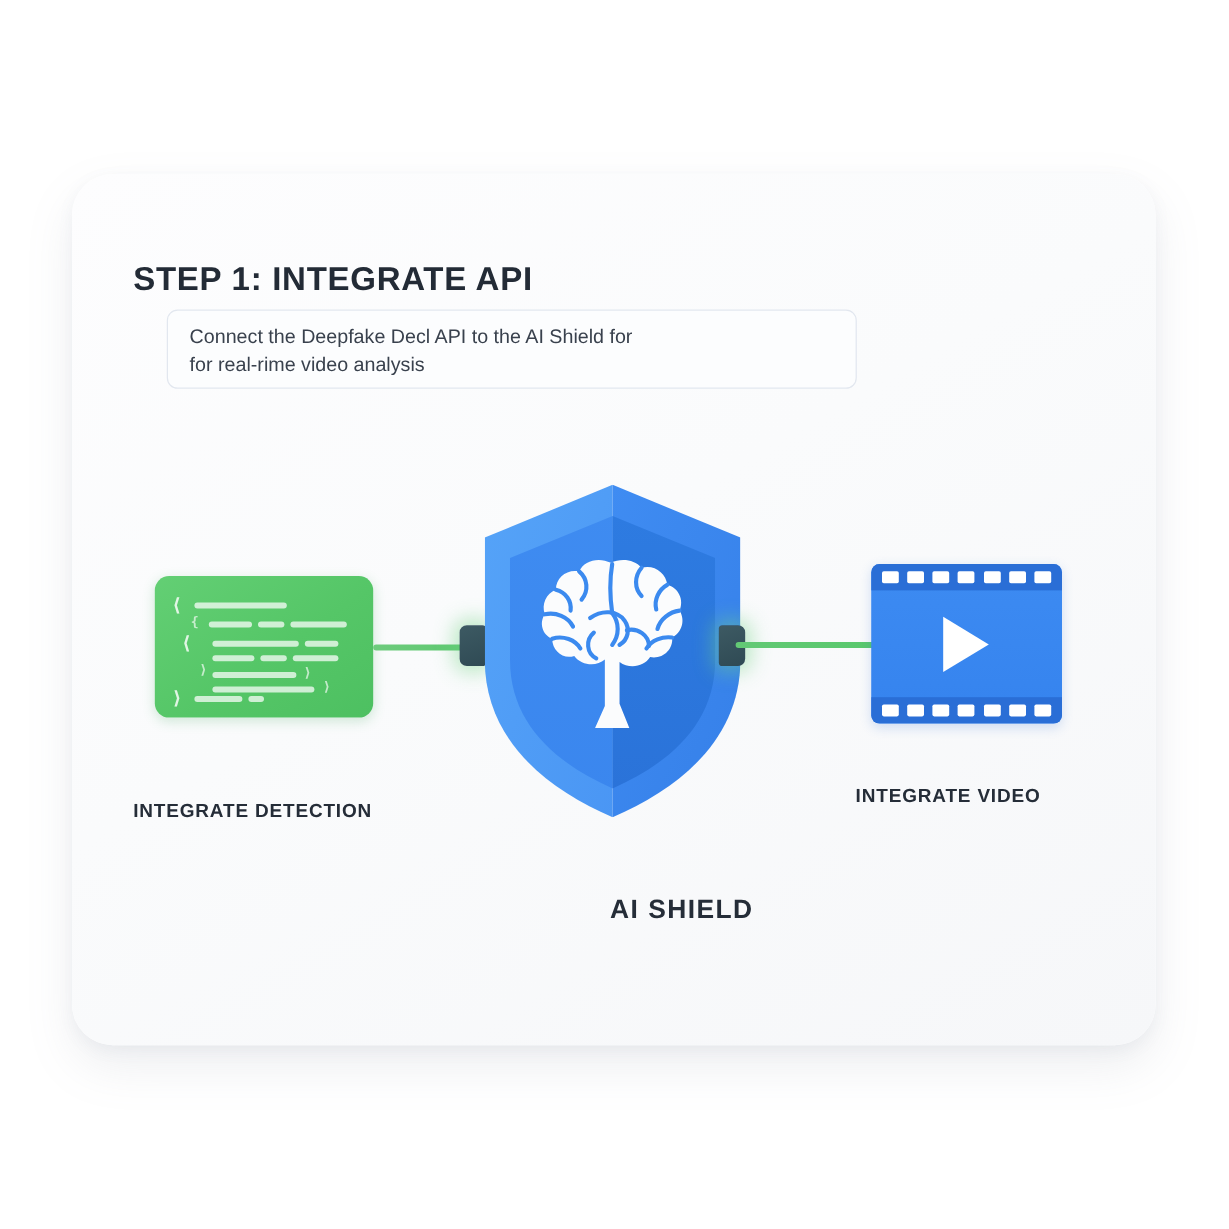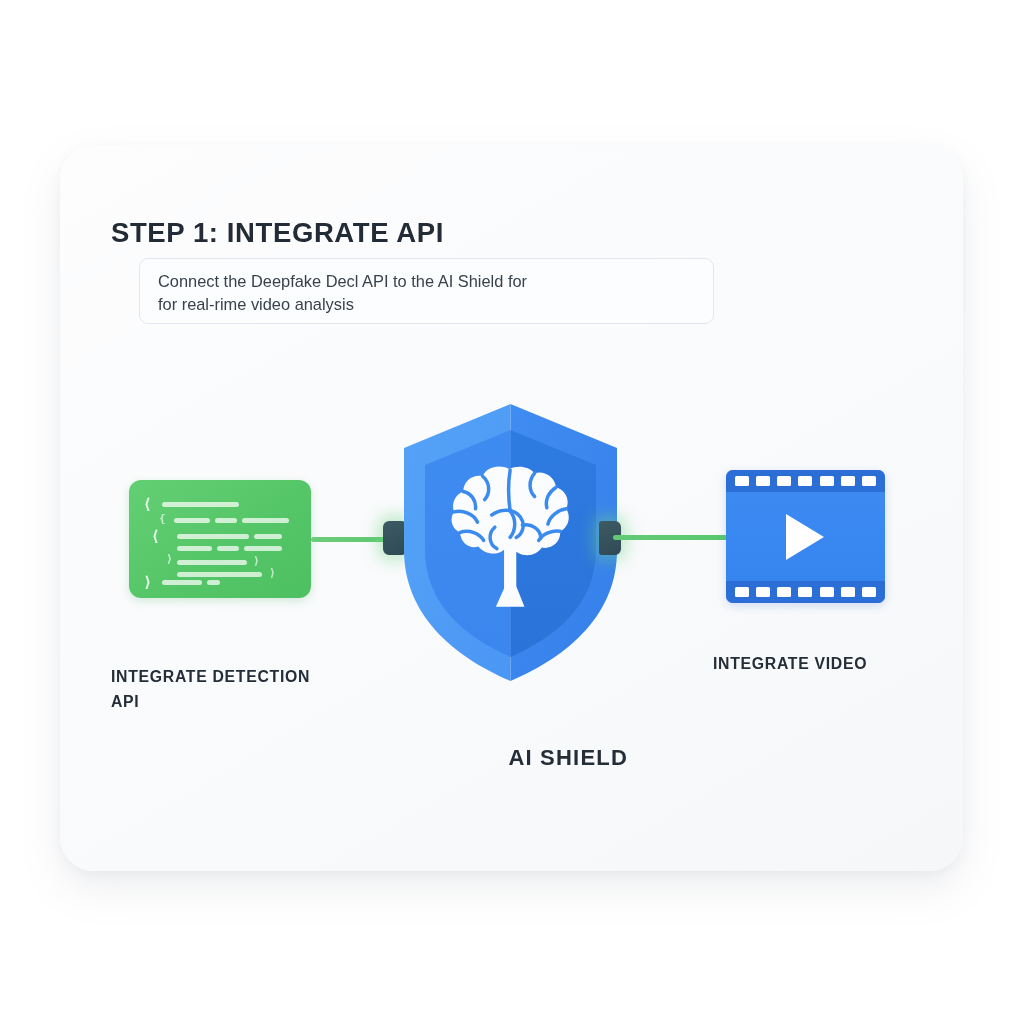--- a/index.html
+++ b/index.html
@@ -369,21 +369,20 @@
         <span class="sprocket"></span>
         <span class="sprocket"></span>
         <span class="sprocket"></span>
         <span class="sprocket"></span>
         <span class="sprocket"></span>
       </div>
     </div>
 
     <div id="label-api" class="node-label">
       <div>INTEGRATE DETECTION</div>
-      <div>API</div>
     </div>
 
     <div id="label-shield" class="node-label">AI SHIELD</div>
 
     <div id="label-video" class="node-label">INTEGRATE VIDEO</div>
 
   </div>
 </div>
 
 </body></html>

